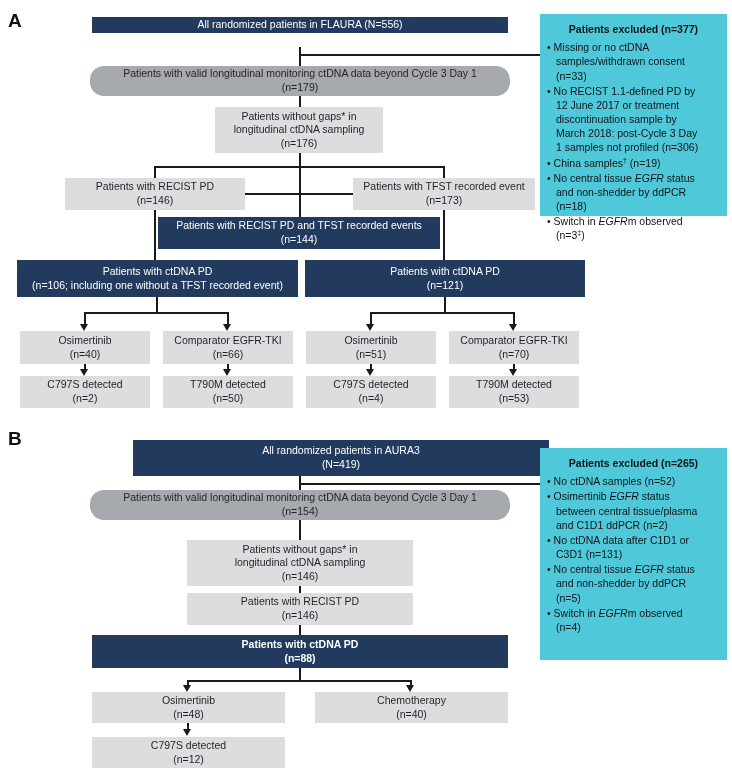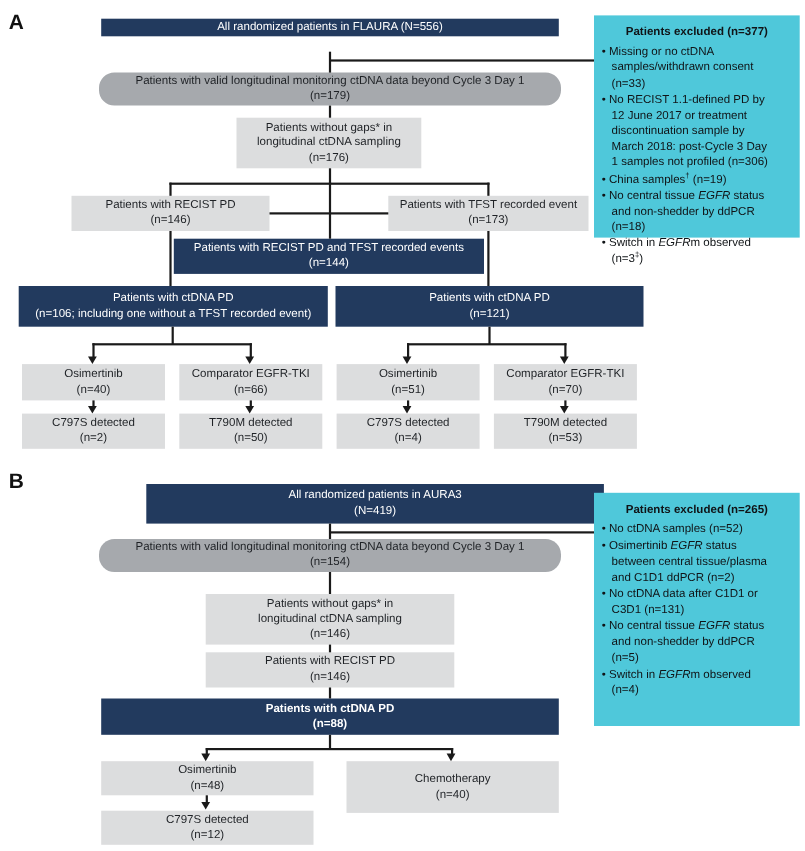--- a/index.html
+++ b/index.html
@@ -148,21 +148,21 @@
 (n=154)</div>
   <div class="box gray-lt" style="left:187px; top:540px; width:226px; height:46px;">Patients without gaps* in
 longitudinal ctDNA sampling
 (n=146)</div>
   <div class="box gray-lt" style="left:187px; top:593px; width:226px; height:32px;">Patients with RECIST PD
 (n=146)</div>
   <div class="box navy bold" style="left:92px; top:635px; width:416px; height:33px;">Patients with ctDNA PD
 (n=88)</div>
   <div class="box gray-lt" style="left:92px;  top:692px; width:193px; height:31px;">Osimertinib
 (n=48)</div>
-  <div class="box gray-lt" style="left:315px; top:692px; width:193px; height:47px;">Chemotherapy
+  <div class="box gray-lt" style="left:315px; top:692px; width:193px; height:31px;">Chemotherapy
 (n=40)</div>
   <div class="box gray-lt" style="left:92px;  top:737px; width:193px; height:31px;">C797S detected
 (n=12)</div>
 
   <div class="vline" style="left:299px; top:476px; height:14px;"></div>
   <div class="hline" style="left:300px; top:483px; width:240px;"></div>
   <div class="vline" style="left:299px; top:520px; height:20px;"></div>
   <div class="vline" style="left:299px; top:586px; height:7px;"></div>
   <div class="vline" style="left:299px; top:625px; height:10px;"></div>
   <div class="vline" style="left:299px; top:668px; height:13px;"></div>

